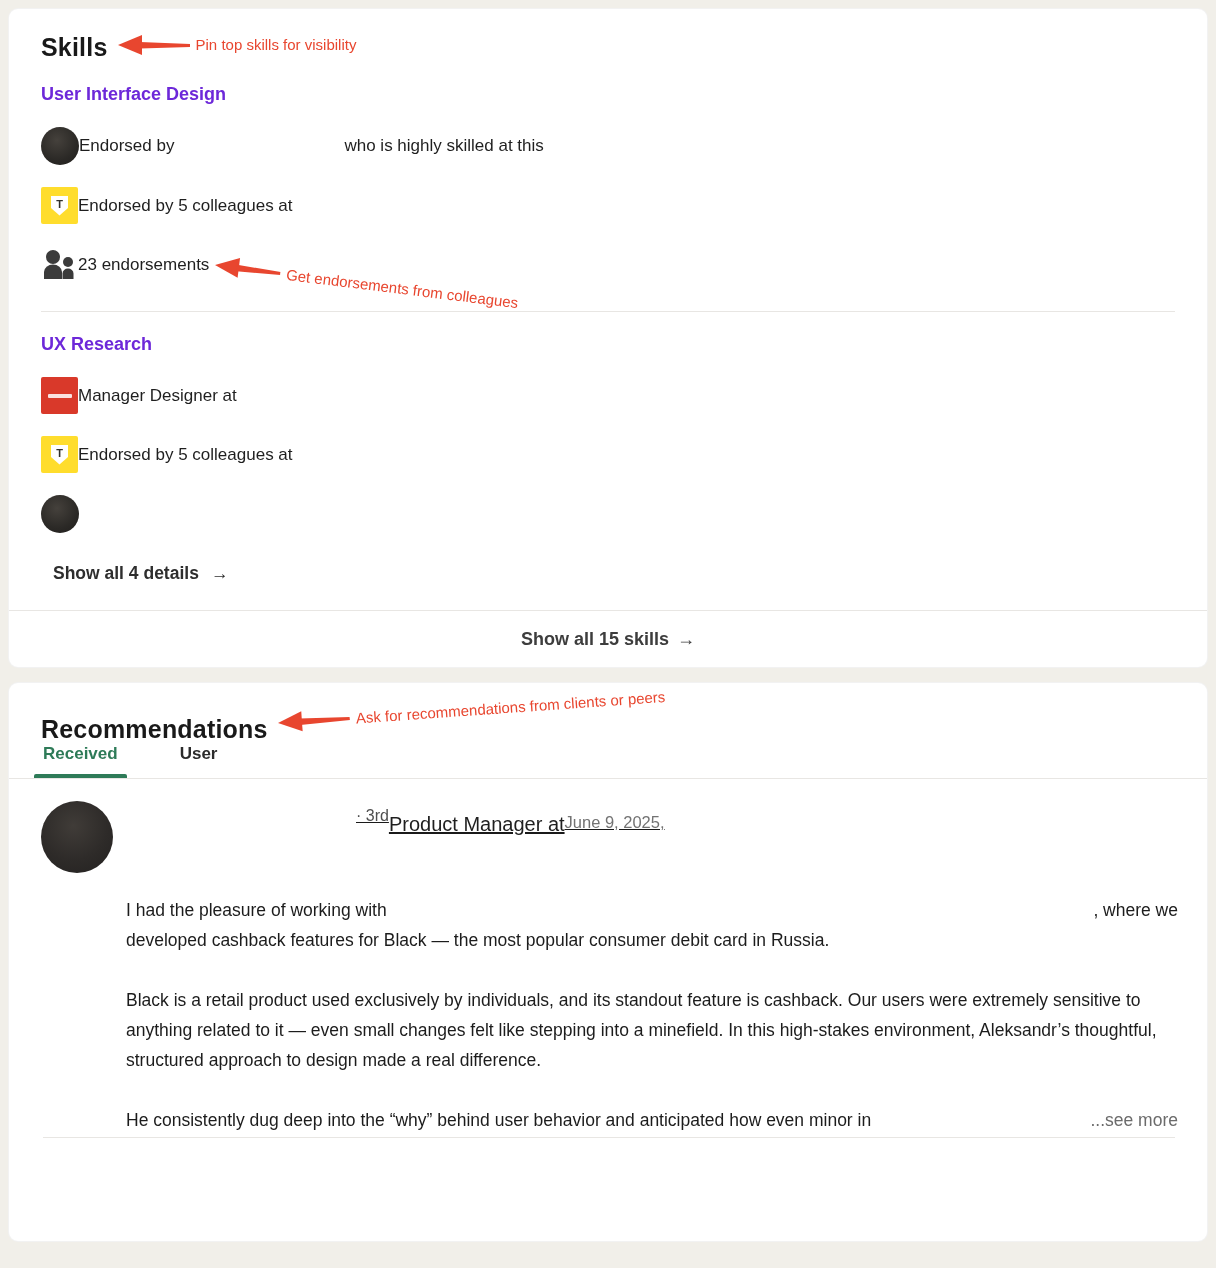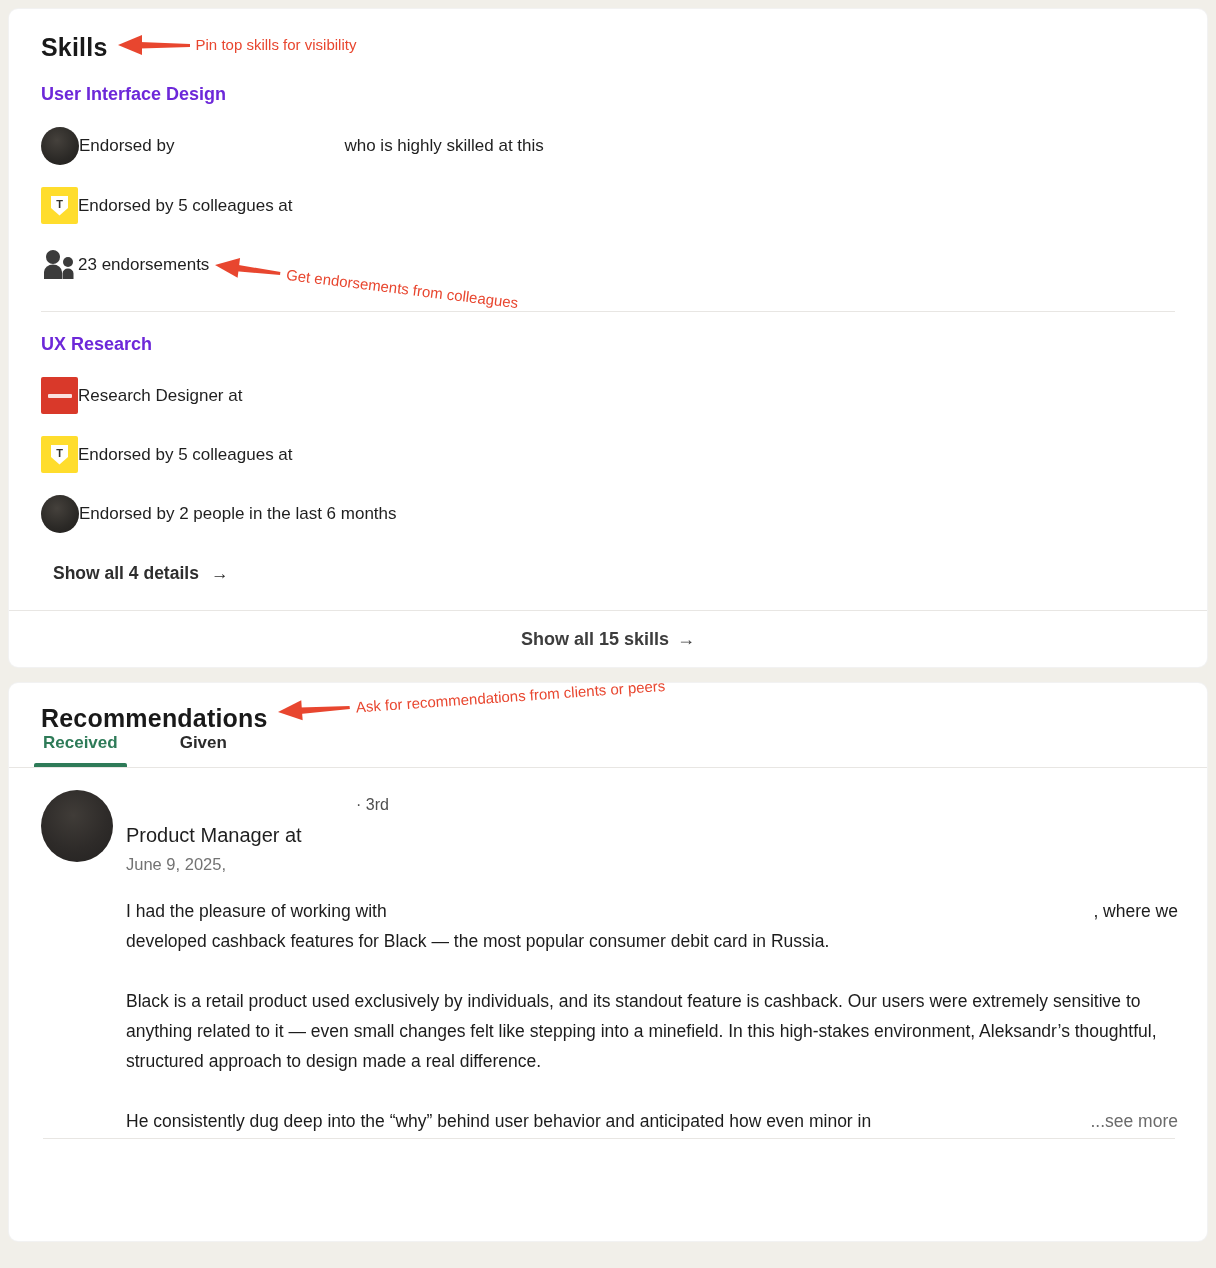--- a/index.html
+++ b/index.html
@@ -82,21 +82,21 @@
   .tabs-divider{height:1px;background:#e8e6e3;margin:0 -32px;}
 
   
   .rec-entry{padding:22px 0 0 0;}
   .rec-header{display:flex;gap:13px;}
   .avatar-lg{
     width:72px;height:72px;border-radius:50%;
     background:radial-gradient(circle at 45% 35%, #403c38 0%, #2e2b29 55%, #232120 100%);
     flex:0 0 auto;
   }
-  .rec-head-text{display:flex;flex-direction:column;padding-top:4px;}
+  .rec-head-text{display:flex;flex-direction:row;padding-top:4px;text-decoration:underline;}
   .rec-name-line{display:flex;align-items:center;font-size:16px;height:22px;}
   .rec-name-spacer{display:inline-block;width:230px;}
   .rec-degree{color:#4f4f4f;font-size:16px;}
   .rec-headline{font-size:20px;color:#1f1f1f;margin-top:8px;}
   .rec-date{font-size:16.5px;color:#737373;margin-top:8px;}
 
   .rec-body{margin:22px 0 0 85px;font-size:17.5px;line-height:30px;color:#1c1c1c;width:1052px;}
   .rec-p{margin:0 0 30px 0;}
   .p1-line1{display:flex;justify-content:center;}
   .p1-spacer{flex:1 1 auto;}
@@ -162,71 +162,70 @@
 
     <div class="inner-divider"></div>
 
     
     <div class="skill-name">UX Research</div>
 
     <div class="endorse-row">
       <div class="logo-sq logo-red">
         <div class="wordmark"></div>
       </div>
-      <div class="endorse-text">Research Designer at</div>
+      <div class="endorse-text">Manager Designer at</div>
     </div>
 
     <div class="endorse-row">
       <div class="logo-sq logo-yellow">
         <div class="shield">
             <span>T</span>
           </div>
       </div>
       <div class="endorse-text">Endorsed by 5 colleagues at</div>
     </div>
 
     <div class="endorse-row">
       <div class="avatar-sm"></div>
-      <div class="endorse-text">Endorsed by 2 people in the last 6 months</div>
     </div>
 
     <div class="show-details">
       <span>Show all 4 details</span>
       <span class="footer-arrow" style="margin-left:0;">→</span>
     </div>
 
   </div>
 
   <div class="card-footer">
     <span>Show all 15 skills</span>
     <span class="footer-arrow">→</span>
   </div>
 </section>
 
 <section class="card card-recs">
-  <div class="card-inner" style="padding-top:21px;">
+  <div class="card-inner" style="padding-top:32px;">
 
     <div class="section-title-row">
       <h2 class="section-title" style="margin:0;">Recommendations</h2>
       <div class="annotation" style="margin-top:-14px;transform:rotate(-4deg);transform-origin:left center;">
         <svg class="arrow-svg" width="72" height="26" viewBox="0 0 72 26">
           <polygon points="0,13 24,3 24,23" fill="#e8462f"></polygon>
           <polygon points="22,10 72,12 72,15 22,16.5" fill="#e8462f"></polygon>
         </svg>
         <span class="annotation-text">Ask for recommendations from clients or peers</span>
       </div>
     </div>
 
     <div class="tabs-row">
       <div class="tab tab-active">
         <span>Received</span>
         <span class="tab-underline"></span>
       </div>
       <div class="tab tab-inactive">
-        <span>Given</span>
+        <span>User</span>
       </div>
     </div>
   </div>
   <div class="tabs-divider" style="margin:0;"></div>
 
   <div class="card-inner" style="padding-top:0;">
     <div class="rec-entry">
       <div class="rec-header">
         <div class="avatar-lg"></div>
         <div class="rec-head-text">

